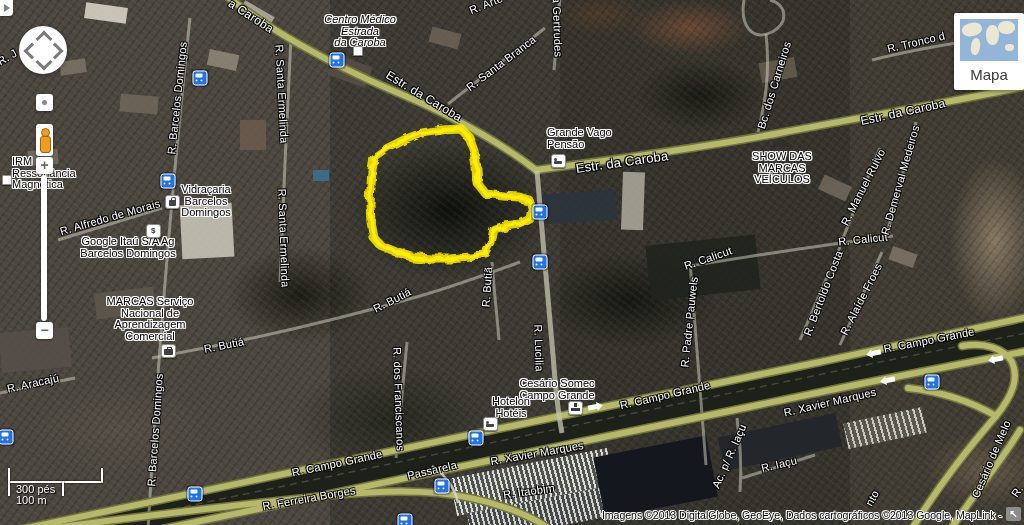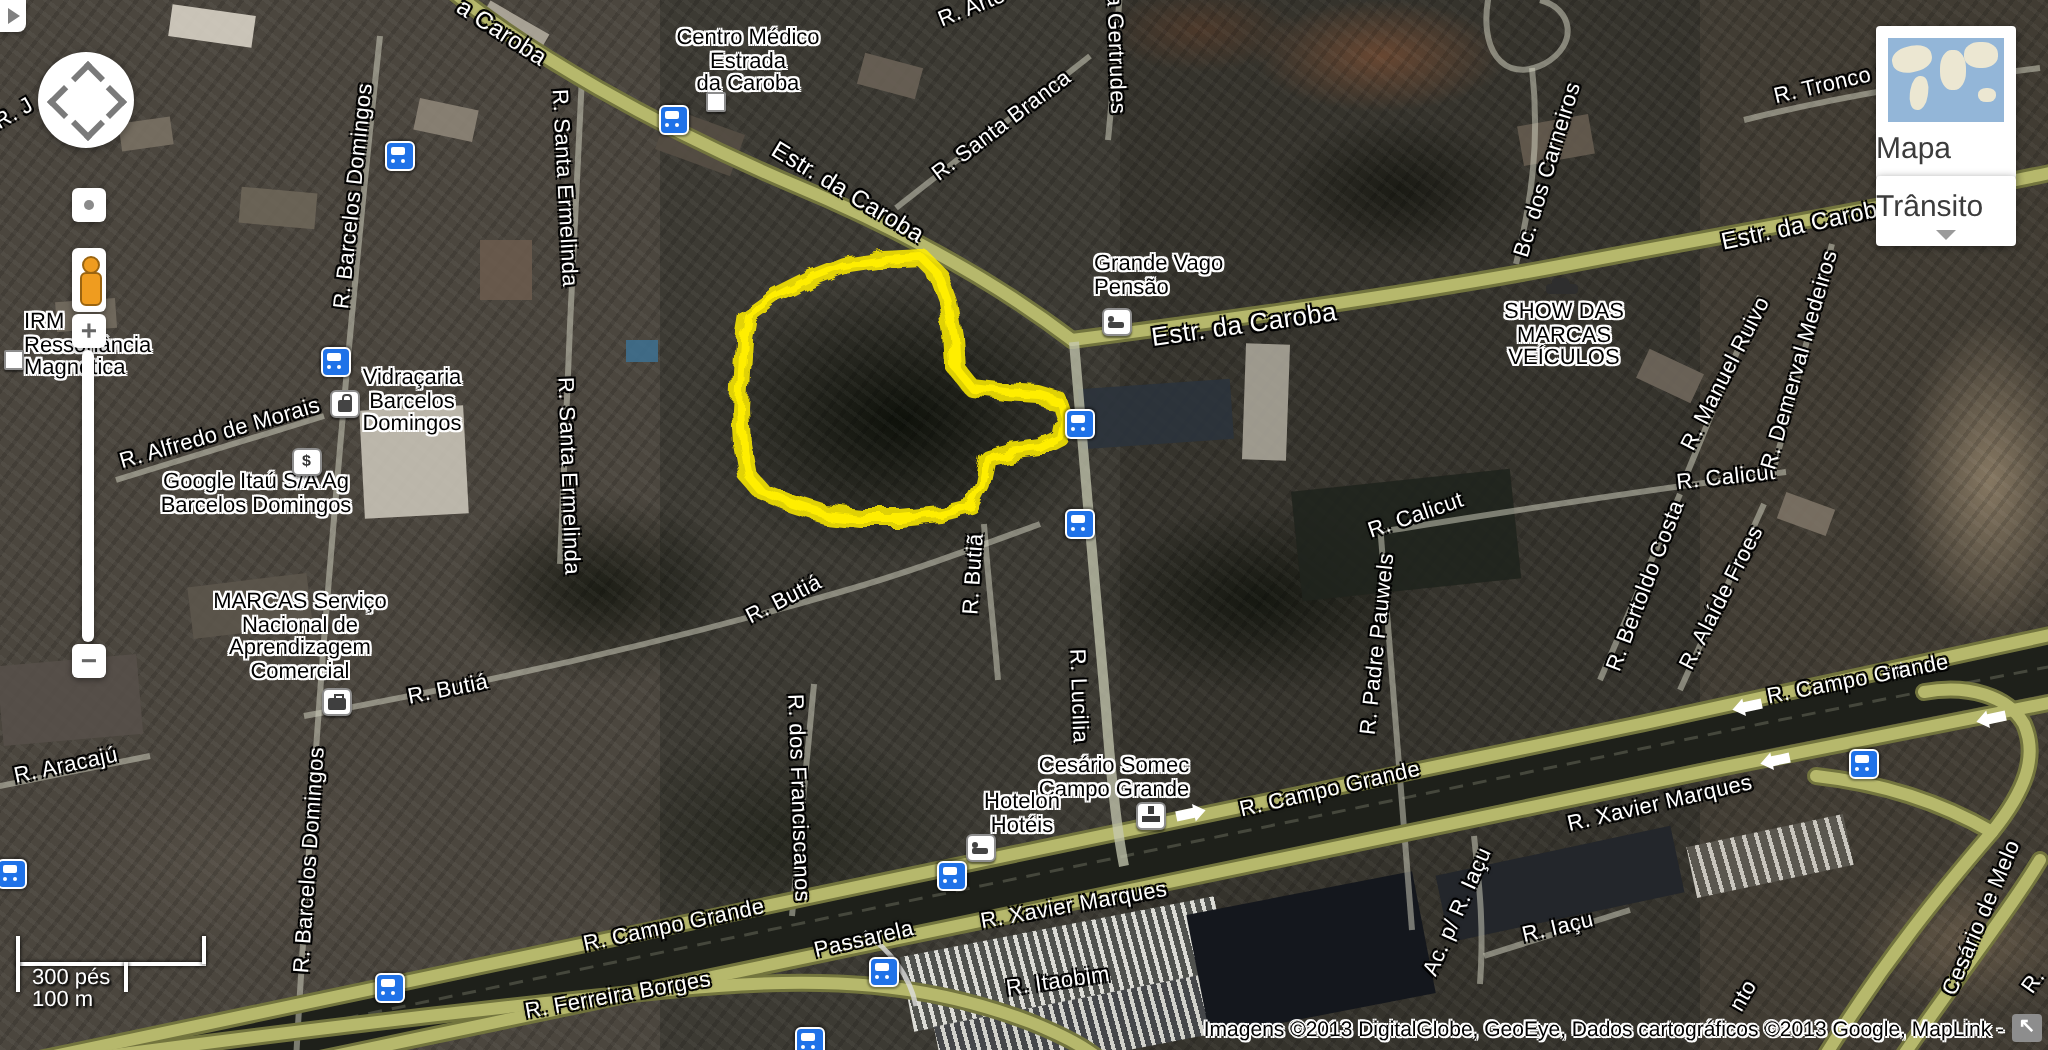--- a/index.html
+++ b/index.html
@@ -53,21 +53,21 @@
   .car-icon{background:none;border:none;box-shadow:none;width:17px;height:12px;}
   .car-icon::before{left:0;top:5px;width:16px;height:5px;background:#2e2e2e;border-radius:2px;}
   .car-icon::after{left:3px;top:2px;width:9px;height:4px;background:#2e2e2e;border-radius:2px 3px 0 0;}
   
   .bus{position:absolute;width:13px;height:13px;background:#1f72e8;border:1px solid #fff;border-radius:3px;
     box-shadow:0 0 1px 1px rgba(0,0,0,.35);transform:translate(-50%,-50%);}
   .bus::before{content:"";position:absolute;left:2px;top:2px;width:7px;height:4px;background:#fff;border-radius:1px;}
   .bus::after{content:"";position:absolute;left:2px;top:8px;width:2px;height:2px;background:#fff;border-radius:50%;box-shadow:5px 0 0 #fff;}
   
   .panelbtn{position:absolute;background:#fff;box-shadow:0 1px 4px rgba(0,0,0,.45);border-radius:2px;
-    color:#3c3c3c;font-size:15px;cursor:pointer;}
+    color:#3c3c3c;font-size:15px;text-align:center;cursor:pointer;margin-left:16px;}
   .thumb{position:relative;width:58px;height:42px;background:#93b6d8;margin:0 auto;overflow:hidden;}
   .thumb i{position:absolute;background:#ece7d2;border-radius:45%;}
   .tri-down{width:0;height:0;border-left:5px solid transparent;border-right:5px solid transparent;border-top:5px solid #9a9a9a;margin:3px auto 0;}
   .pan{position:absolute;left:19px;top:26px;width:48px;height:48px;background:#fff;border-radius:50%;box-shadow:0 1px 4px rgba(0,0,0,.4);}
   .chv{position:absolute;width:9px;height:9px;border:0 solid #7a7a7a;border-top-width:3px;border-left-width:3px;cursor:pointer;}
   .chv-up{left:19px;top:7px;transform:rotate(45deg);}
   .chv-down{left:19px;top:30px;transform:rotate(225deg);}
   .chv-left{left:7px;top:19px;transform:rotate(-45deg);}
   .chv-right{left:30px;top:19px;transform:rotate(135deg);}
   .sqbtn{position:absolute;left:36px;width:17px;height:17px;background:#fff;border-radius:3px;box-shadow:0 1px 3px rgba(0,0,0,.4);
@@ -237,21 +237,21 @@
       <div class="street" style="left: 537px; top: 453px; transform: translate(-50%, -50%) rotate(-10deg);">R. Xavier Marques</div>
       <div class="street" style="left: 830px; top: 402px; transform: translate(-50%, -50%) rotate(-13deg);">R. Xavier Marques</div>
       <div class="street" style="left: 309px; top: 498px; transform: translate(-50%, -50%) rotate(-10deg);">R. Ferreira Borges</div>
       <div class="street" style="left: 529px; top: 491px; transform: translate(-50%, -50%) rotate(-8deg);">R. Itaobim</div>
       <div class="street" style="left: 779px; top: 464px; transform: translate(-50%, -50%) rotate(-13deg);">R. Iaçu</div>
       <div class="street" style="left: 729px; top: 456px; transform: translate(-50%, -50%) rotate(-66deg);">Ac. p/ R. Iaçu</div>
       <div class="street" style="left: 991px; top: 459px; transform: translate(-50%, -50%) rotate(-67deg);">Cesário de Melo</div>
       <div class="street" style="left: 432px; top: 470px; transform: translate(-50%, -50%) rotate(-13deg);">Passarela</div>
       <div class="street" style="left: 872px; top: 498px; transform: translate(-50%, -50%) rotate(-60deg);">nto</div>
       <div class="street" style="left: 1017px; top: 491px; transform: translate(-50%, -50%) rotate(-55deg);">R.</div>
-      <div class="poi" style="left: 374px; top: 14px; transform: translateX(-50%);">
+      <div class="poi" style="left: 360px; top: 14px; transform: translateX(-50%); font-style: italic;">
         <div>Centro Médico</div>
         <div>Estrada</div>
         <div>da Caroba</div>
       </div>
       <span class="pm square-icon" style="left: 353px; top: 46px;"></span>
       <div class="poi left" style="left: 547px; top: 127px;">
         <div>Grande Vago</div>
         <div>Pensão</div>
       </div>
       <span class="pm bed-icon" style="left: 551px; top: 154px;"></span>
@@ -338,24 +338,20 @@
   <div class="panelbtn" style="left:938px;top:13px;width:70px;padding:6px 0 7px">
     <div class="thumb">
       <i style="left:2px;top:4px;width:20px;height:13px;transform:rotate(-12deg)"></i>
       <i style="left:11px;top:19px;width:9px;height:17px;transform:rotate(8deg)"></i>
       <i style="left:26px;top:6px;width:13px;height:20px"></i>
       <i style="left:38px;top:2px;width:17px;height:13px"></i>
       <i style="left:45px;top:25px;width:9px;height:7px"></i>
     </div>
     <div style="margin-top:5px">Mapa</div>
   </div>
-  <div class="panelbtn" style="left:938px;top:88px;width:70px;padding:7px 0 3px">
-    <div>Trânsito</div>
-    <div class="tri-down"></div>
-  </div>
 
   <div class="scale">
     <div class="t" style="left:16px;top:494px">100 m</div>
     <div style="left:8px;top:481px;width:95px;height:2px"></div>
     <div style="left:8px;top:468px;width:2px;height:28px"></div>
     <div style="left:101px;top:468px;width:2px;height:14px"></div>
     <div style="left:62px;top:481px;width:2px;height:15px"></div>
     <div class="t" style="left:16px;top:483px">300 pés</div>
   </div>
 

